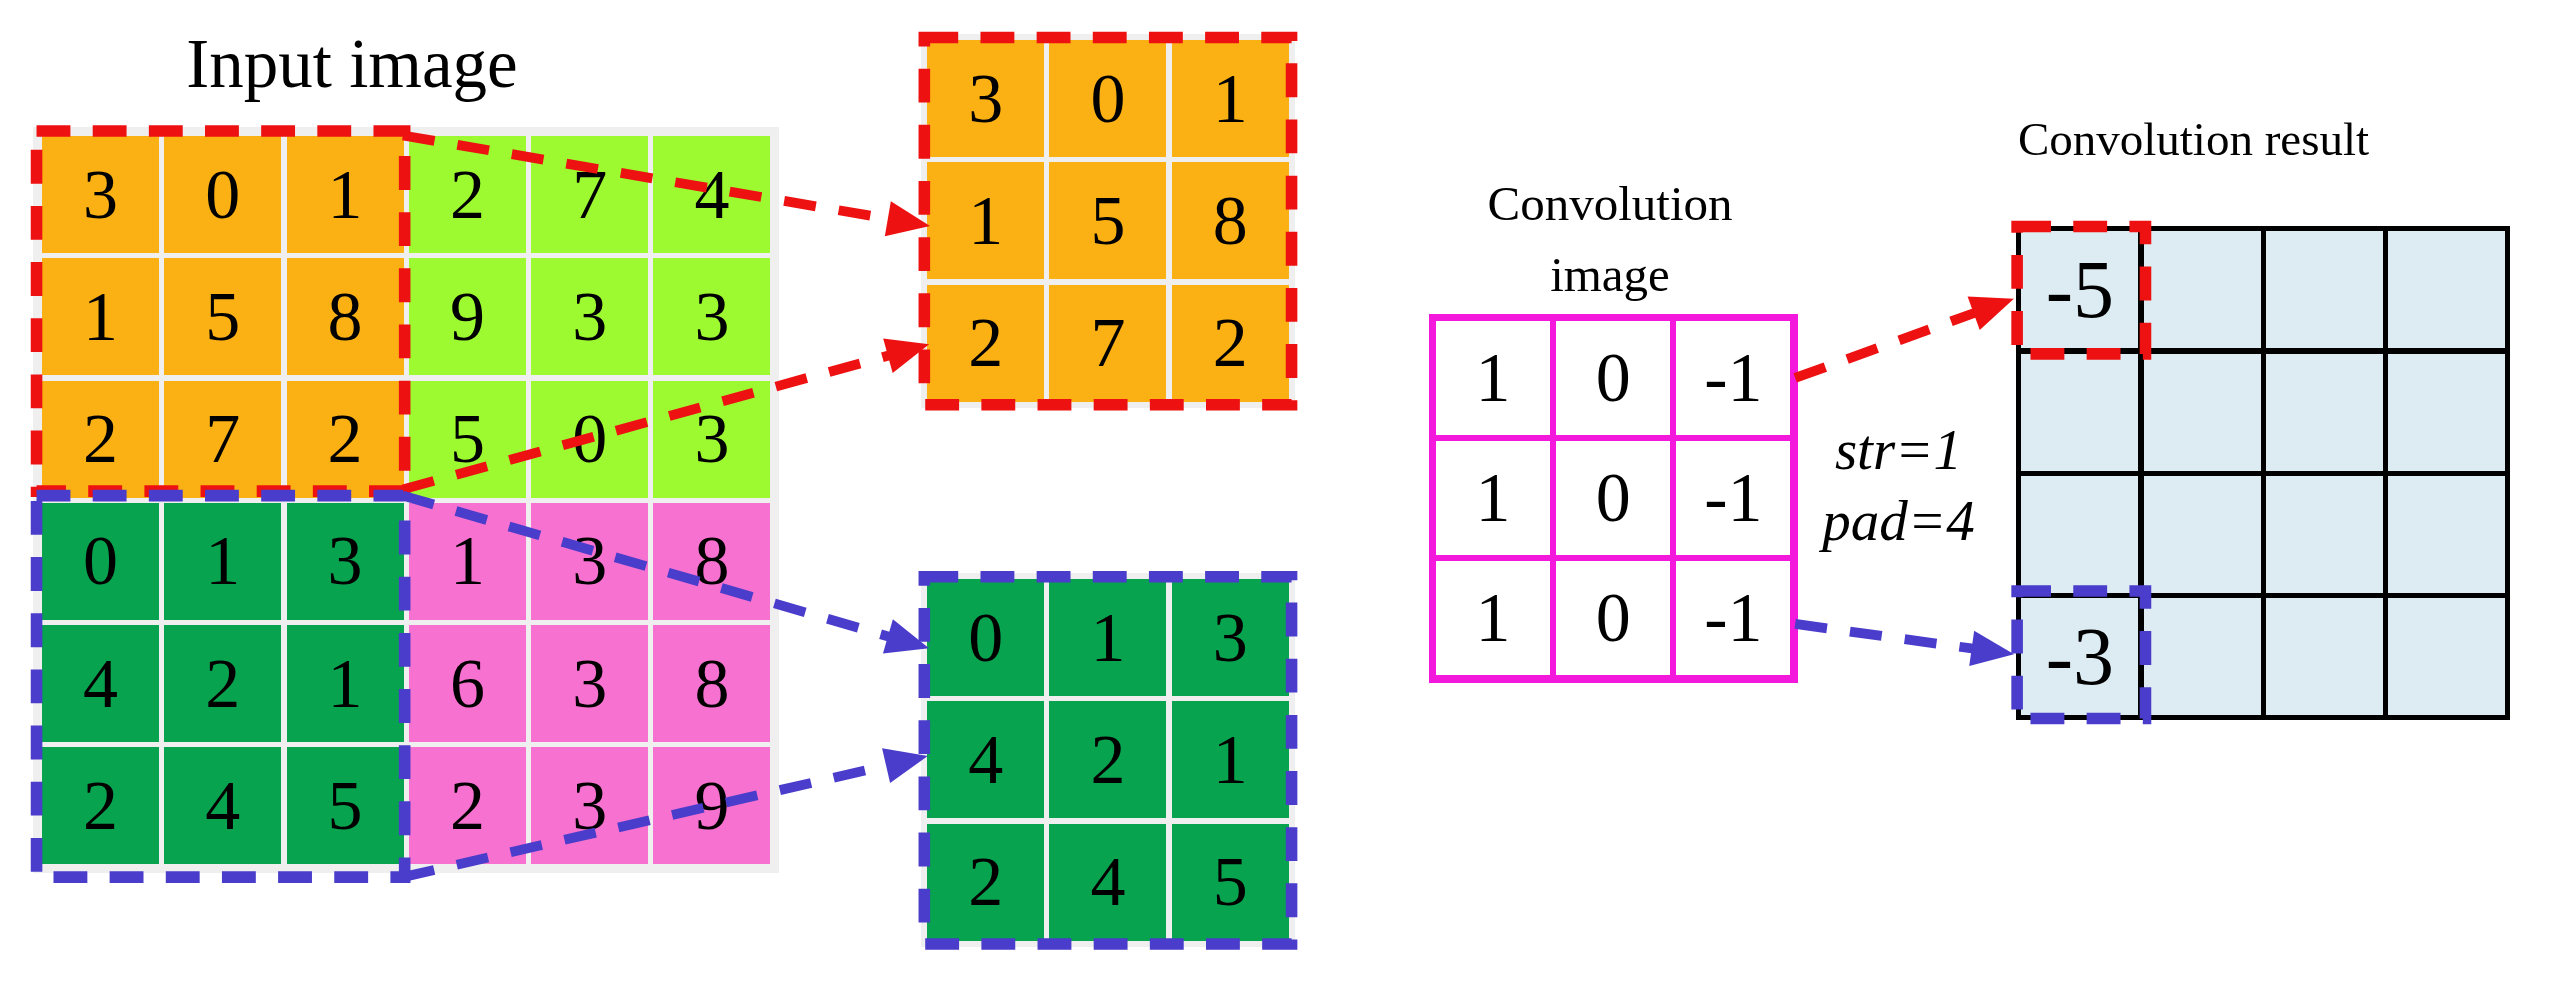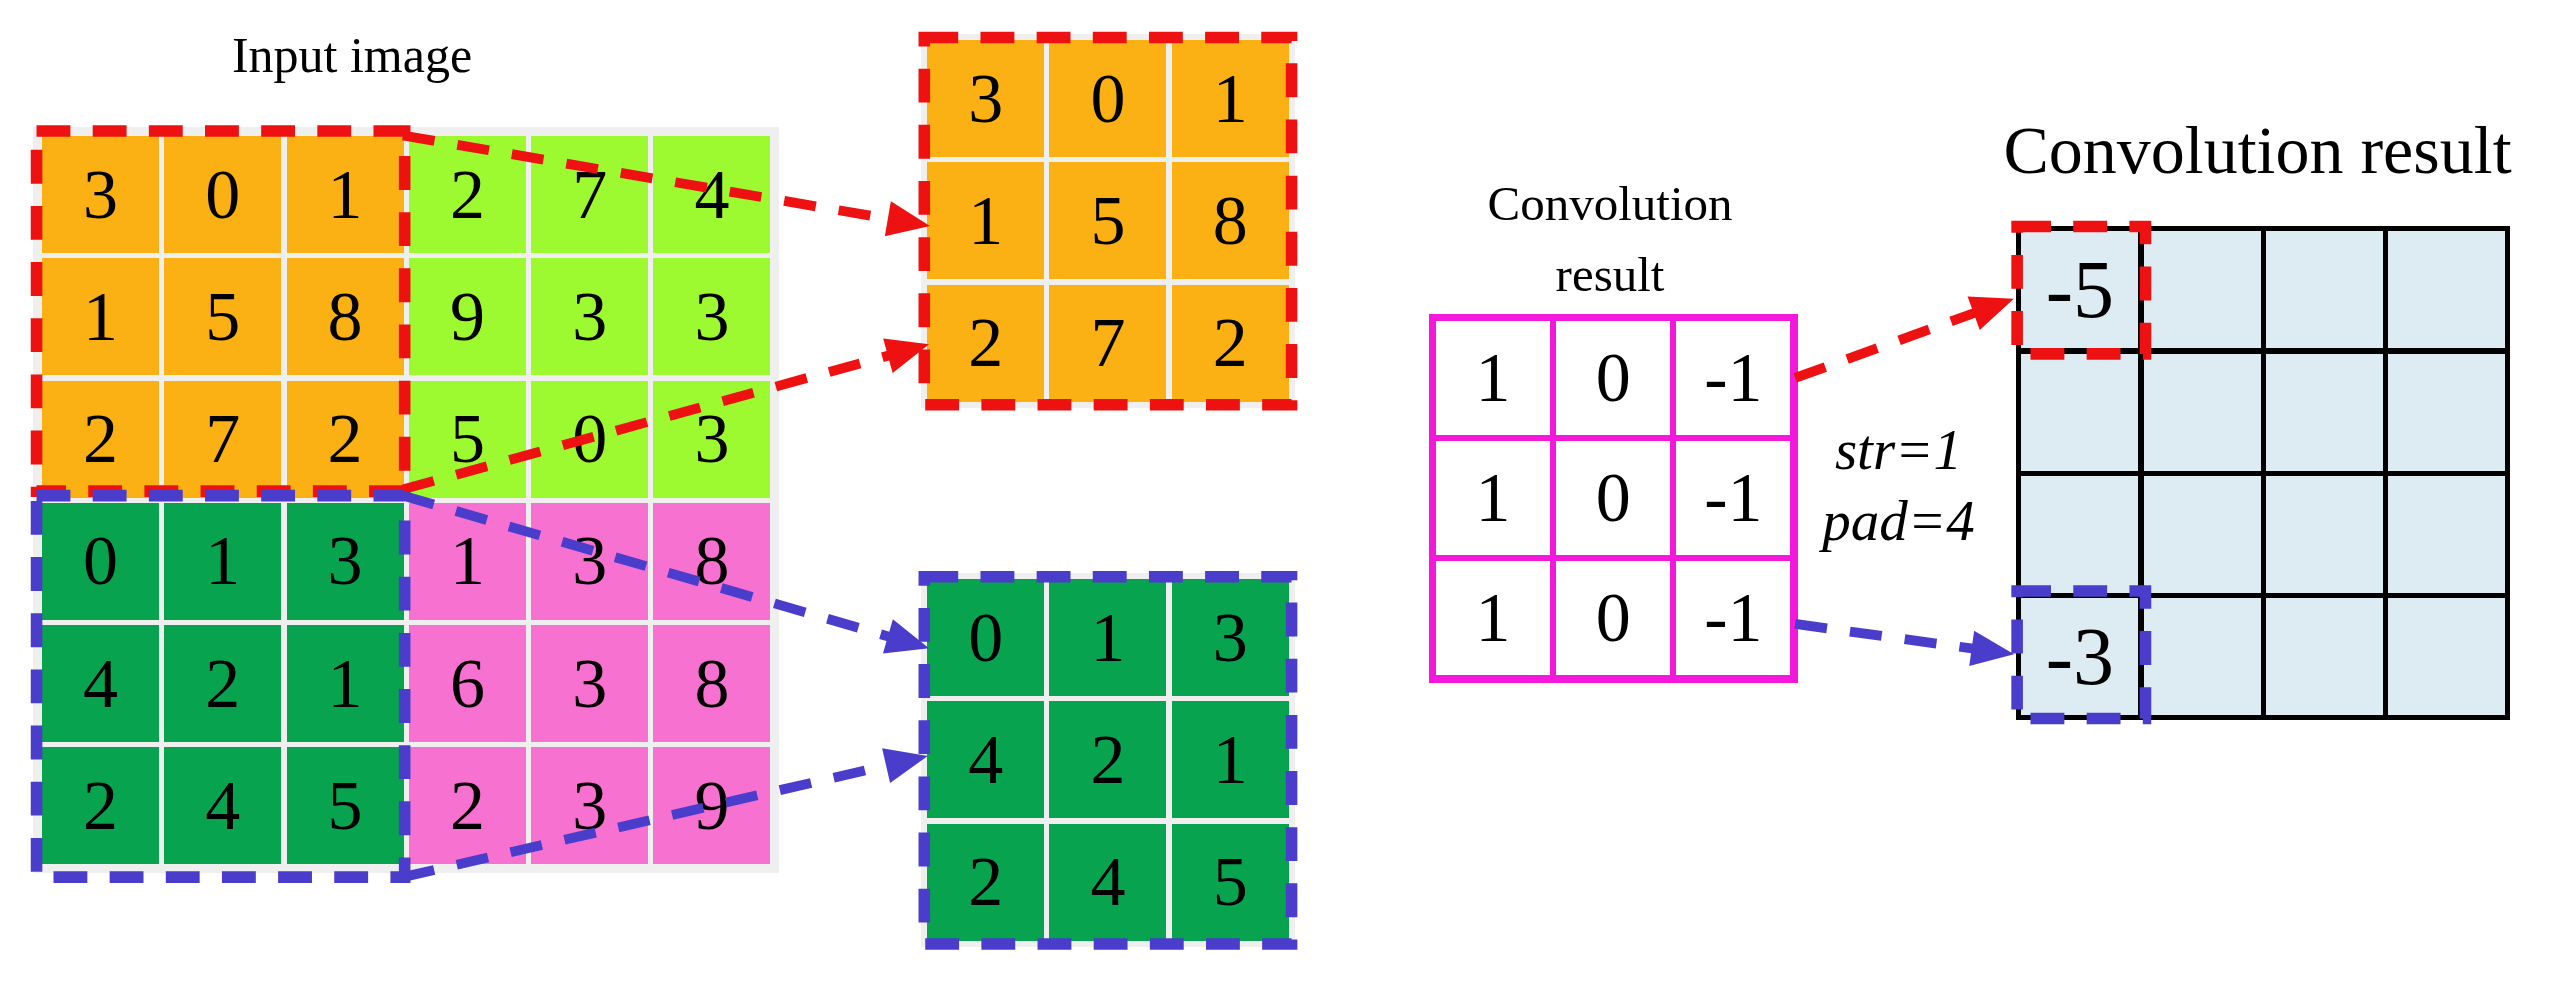--- a/index.html
+++ b/index.html
@@ -10,23 +10,23 @@
     font-family:"Liberation Serif", serif;
     overflow:hidden;
   }
   .title{
     position:absolute;
     text-align:center;
     color:#000;
     line-height:1.0;
     white-space:nowrap;
   }
-  #t-input{left:49px;top:30px;width:606px;font-size:50px;}
+  #t-input{left:49px;top:30px;width:606px;font-size:69px;}
   #t-kernel{left:1396px;top:168px;width:428px;font-size:49px;line-height:71px;}
-  #t-result{left:1943px;top:116px;width:629px;font-size:68px;}
+  #t-result{left:1879px;top:116px;width:629px;font-size:47px;}
   .param{
     position:absolute;
     width:205px;left:1796px;
     text-align:center;
     font-size:57px;
     font-style:italic;
     color:#000;
   }
   #t-str{top:417px;text-align:center;}
   #t-pad{top:488px;}
@@ -101,21 +101,21 @@
 </style>
 </head>
 <body>
 
 <div id="stage" style="--orange: #FBB013; --lime: #9DFA30; --green: #07A34E; --pink: #F771D0; --kernel-cell: #FFFFFF; --result-cell: #DCECF2; --kernel-border: #F318DC; --result-border: #000000; --red-dash: #EE1111; --blue-dash: #4A3DCB; --grid-backing: #EFEFEF;">
 
   <div class="title" id="t-input">Input image</div>
 
   <div class="title" id="t-kernel">
     <div>Convolution</div>
-    <div>result</div>
+    <div>image</div>
   </div>
 
   <div class="title" id="t-result">Convolution result</div>
 
   <div class="param" id="t-str">str=1</div>
   <div class="param" id="t-pad">pad=4</div>
 
   <div class="pgrid" id="g-input">
       <div class="cell" style="background: rgb(251, 176, 19);">3</div>
       <div class="cell" style="background: rgb(251, 176, 19);">0</div>

